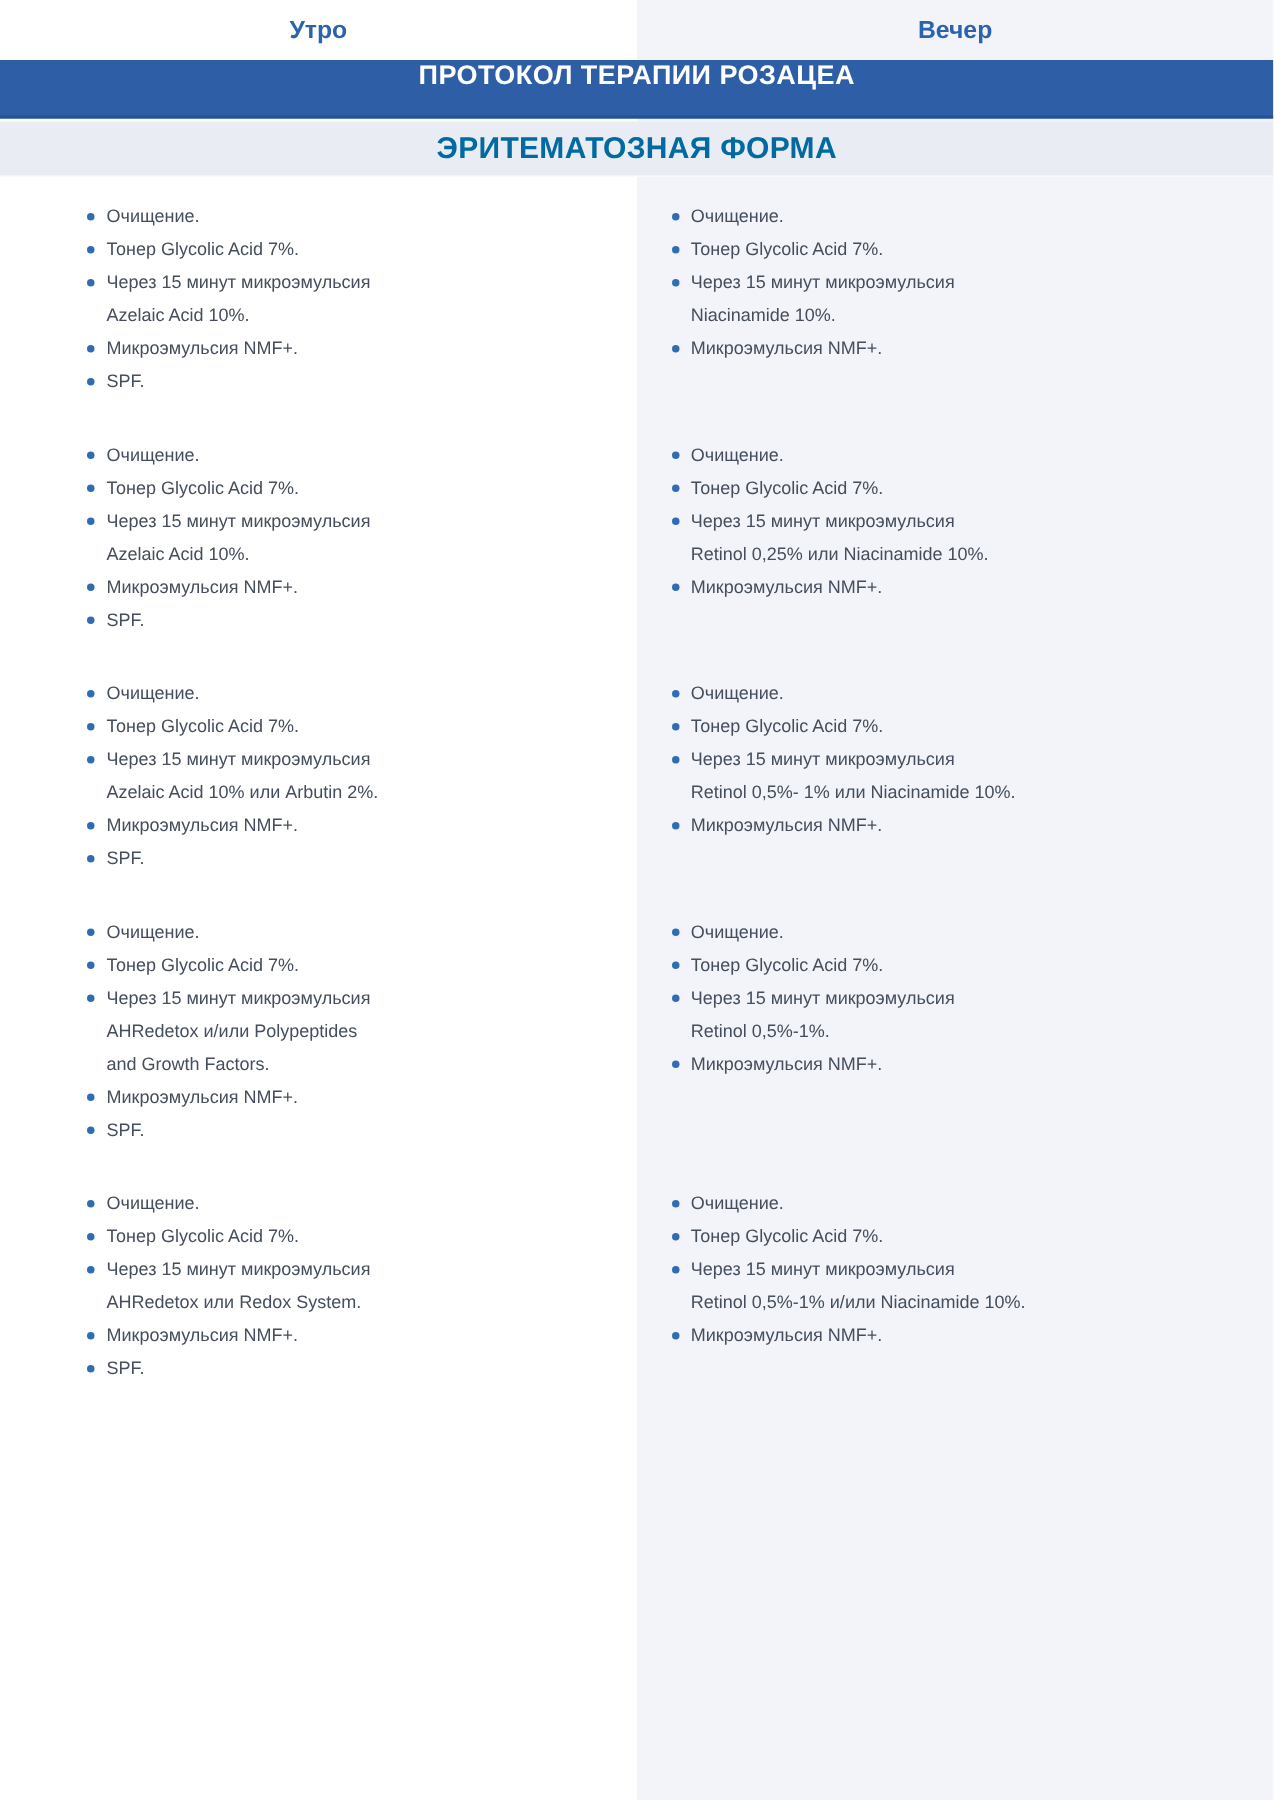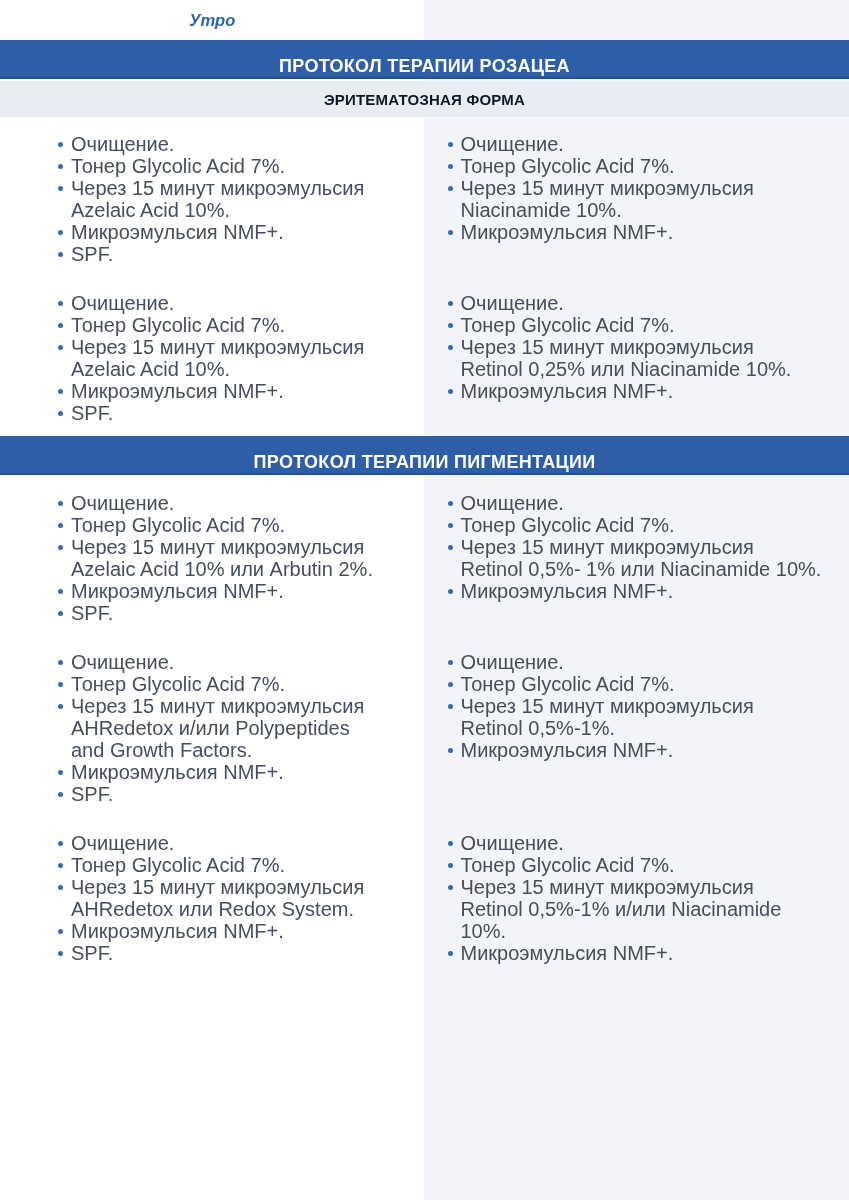--- a/index.html
+++ b/index.html
@@ -13,81 +13,84 @@
     background: linear-gradient(to right, #ffffff 50%, #f2f4f9 50%);
     font-family: "Liberation Sans", sans-serif;
   }
   .top-row {
     flex: none;
     height: 40px;
     display: grid;
     grid-template-columns: 1fr 1fr;
   }
   .top-cell { display: flex; align-items: center; justify-content: center; }
-  .top-label { color: #2b63ad; font-weight: 700; font-size: 16.5px; font-style: italic; }
+  .top-label { color: #2b63ad; font-weight: 700; font-size: 16.5px; }
 
   #blocks { flex: 1 1 auto; display: flex; flex-direction: column; min-height: 0; }
 
   .main-header {
     flex: none;
     height: 37px;
     background: #2e5fa6;
     border-bottom: 2px solid #22519c;
     margin-bottom: 2px;
-    display: flex; align-items: flex-end; justify-content: center;
+    display: flex; align-items: flex-start; justify-content: center;
   }
   .main-header-title {
     color: #ffffff; font-weight: 700; font-size: 18px; letter-spacing: 0.3px;
   }
   .sub-header {
     flex: none;
     height: 36px;
     background: #e9edf3;
     border-bottom: 1px solid #f7f9fc;
     display: flex; align-items: center; justify-content: center;
   }
   .sub-header-title {
-    color: #0f172a; font-weight: 700; font-size: 15px; letter-spacing: 0.2px;
+    color: #0369a1; font-weight: 700; font-size: 20px; letter-spacing: 0.2px;
   }
 
   .content-row {
     flex: none;
     display: grid;
     grid-template-columns: 1fr 1fr;
     padding: 15px 0 12px 0;
   }
   .content-row.fill { flex: 1 1 auto; }
 
   .list { list-style: none; margin: 0; padding: 0; }
   .morning-list { padding-left: 58px; padding-right: 24px; }
   .evening-list { padding-left: 23px; padding-right: 24px; }
   .step {
     display: flex;
     align-items: flex-start;
-    font-size: 20px;
+    font-size: 12px;
     line-height: 22px;
     color: #454e5c;
   }
   .dot {
     flex: none;
     width: 5px; height: 5px;
     border-radius: 50%;
     background: #2f6cb4;
     margin: 9px 8px 0 0;
   }
   .step-text { white-space: pre-line; }
 </style>
 </head>
 <body>
 
 <div class="page">
   <div class="top-row">
     <div class="top-cell">
       <span class="top-label">Утро</span>
     </div>
+    <div class="top-cell">
+      <span class="top-label">Вечер</span>
+    </div>
   </div>
   <div id="blocks">
       <div class="main-header">
     <span class="main-header-title">ПРОТОКОЛ ТЕРАПИИ РОЗАЦЕА</span>
   </div>
       <div class="sub-header">
     <span class="sub-header-title">ЭРИТЕМАТОЗНАЯ ФОРМА</span>
   </div>
       <div class="content-row">
     <ul class="list morning-list">
@@ -170,23 +173,20 @@
     <span class="dot"></span>
     <span class="step-text">Через 15 минут микроэмульсия
 Retinol 0,25% или Niacinamide 10%.</span>
   </li>
           <li class="step">
     <span class="dot"></span>
     <span class="step-text">Микроэмульсия NMF+.</span>
   </li>
         </ul>
   </div>
-      <div class="main-header">
-    <span class="main-header-title">ПРОТОКОЛ ТЕРАПИИ ПИГМЕНТАЦИИ</span>
-  </div>
       <div class="content-row">
     <ul class="list morning-list">
           <li class="step">
     <span class="dot"></span>
     <span class="step-text">Очищение.</span>
   </li>
           <li class="step">
     <span class="dot"></span>
     <span class="step-text">Тонер Glycolic Acid 7%.</span>
   </li>

